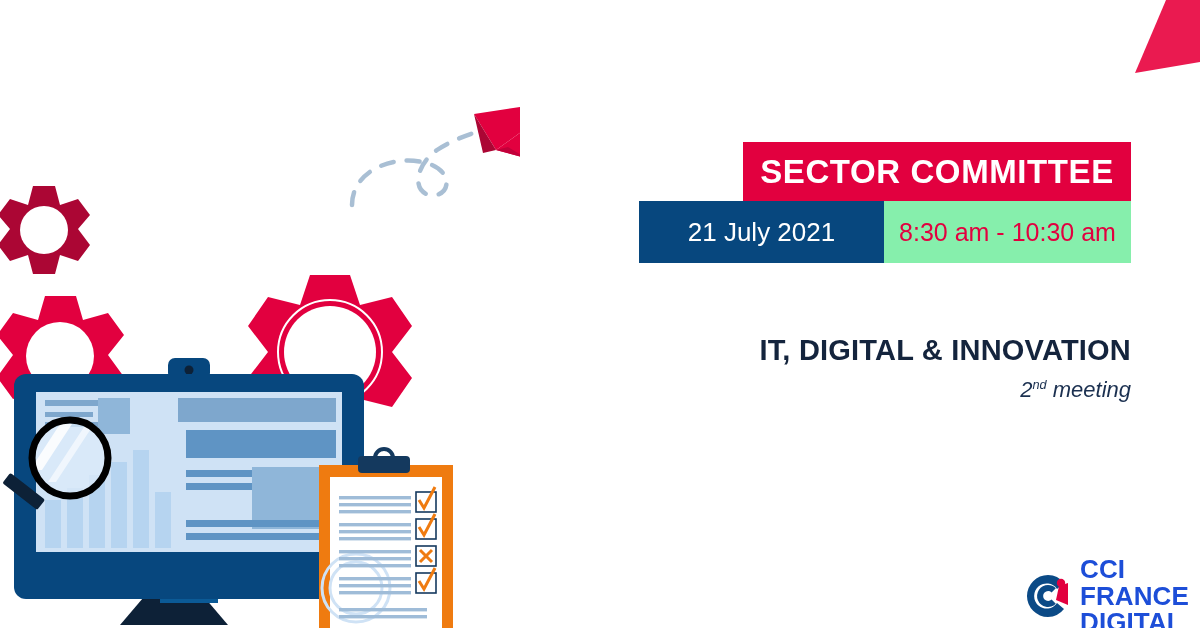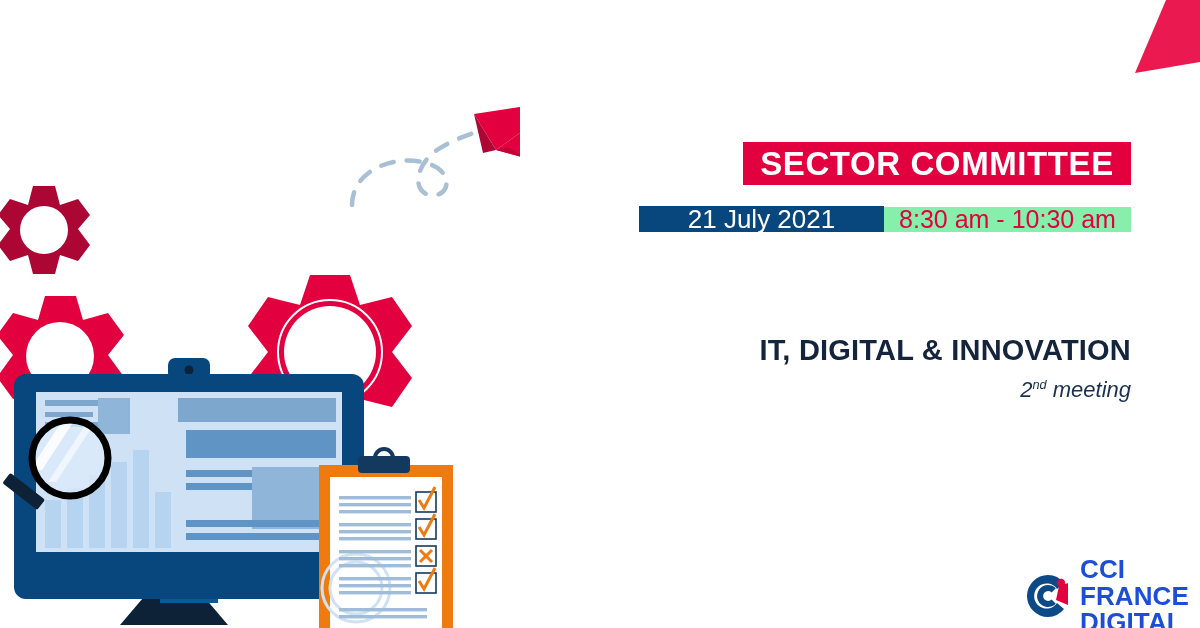--- a/index.html
+++ b/index.html
@@ -37,39 +37,38 @@
   
   .title-stack {
     position:absolute;
     left:639px;
     top:142px;
     width:492px;
   }
 
   .bar-sector {
     background:#e2003f;
-    height:43px;
+    height:59px;
     margin-left:104px;
     display:flex;
     align-items:center;
     justify-content:center;
   }
   .bar-sector span {
     color:#ffffff;
     font-size:33px;
     font-weight:bold;
     letter-spacing:.6px;
     line-height:1;
   }
 
   .bar-row {
     display:flex;
-    height:47px;
+    height:62px;
     margin-top:0px;
-    align-items:flex-end;
   }
   .bar-date {
     background:#07477e;
     width:245px;
     display:flex;
     align-items:center;
     justify-content:center;
   }
   .bar-date span {
     color:#ffffff;

